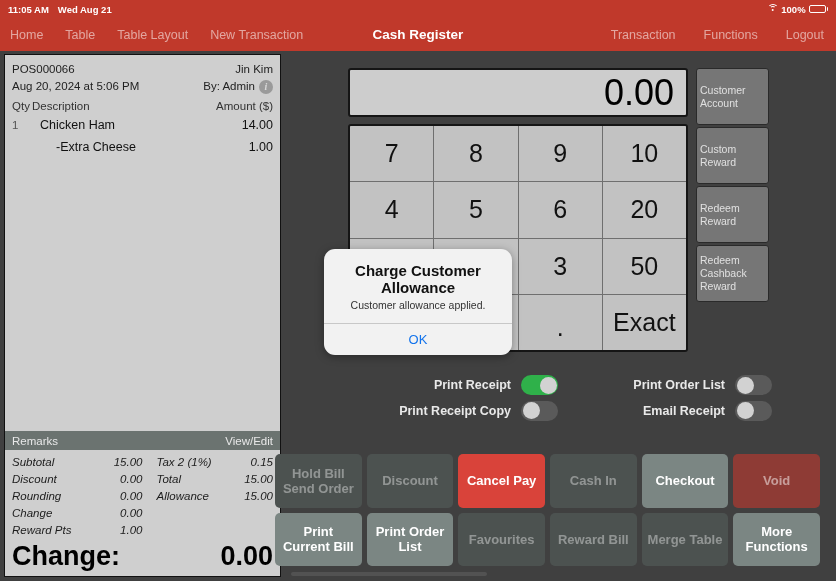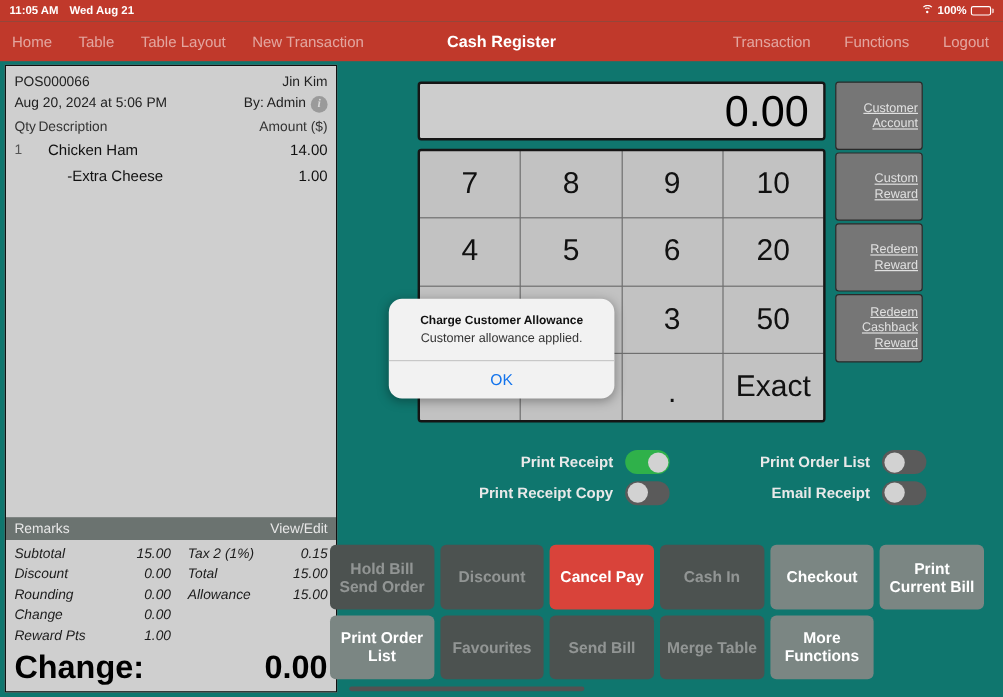--- a/index.html
+++ b/index.html
@@ -2,21 +2,21 @@
 <html><head>
 <meta charset="utf-8">
 <style>
   * { box-sizing: border-box; margin: 0; padding: 0; }
   html, body {
     width: 836px; height: 581px;
     background: #2b2b2b;
     font-family: "Liberation Sans", sans-serif;
     overflow: hidden;
   }
-  #app { position: relative; width: 836px; height: 581px; background: #0f766e; }
+  #app { position: relative; width: 836px; height: 581px; background: #404040; }
 
   
   .statusbar {
     position: absolute; left: 0; top: 0; width: 836px; height: 18px;
     background: #c0392b;
     display: flex; align-items: center; justify-content: space-between;
     padding: 0 8px; color: #fff;
     font-size: 9.5px; font-weight: bold;
   }
   .sb-left { display: flex; gap: 9px; }
@@ -116,22 +116,22 @@
   }
   .key.dot { font-size: 25px; align-items: flex-end; padding-bottom: 8px; }
   .key.exact { font-size: 25px; }
 
   .sidebtns {
     position: absolute; left: 696px; top: 68px; width: 73px;
   }
   .sidebtn {
     width: 73px; height: 57px; margin-bottom: 2px; background: #767676;
     border: 1px solid #2a2a2a; border-radius: 3px;
-    display: flex; align-items: center; justify-content: center; text-align: right;
-    color: #e0e0e0; font-size: 10.5px; line-height: 13px; padding: 0 3px; text-decoration: underline;
+    display: flex; align-items: center; justify-content: center; text-align: left;
+    color: #e0e0e0; font-size: 10.5px; line-height: 13px; padding: 0 3px;
   }
 
   
   .toggles {
     position: absolute; left: 372px; top: 374px; width: 400px; height: 48px;
     display: grid; grid-template-columns: 1fr 1fr; grid-template-rows: 1fr 1fr;
     column-gap: 28px; row-gap: 3px;
   }
   .tg { display: flex; align-items: center; justify-content: flex-end; gap: 10px; }
   .tg-label { color: #e9e9e9; font-size: 12.5px; font-weight: bold; white-space: nowrap; }
@@ -166,21 +166,21 @@
     background: #525252; border-radius: 2px;
   }
 
   
   .modal-wrap {
     position: absolute; left: 324px; top: 249px; width: 188px;
     background: #f2f2f2; border-radius: 11px; overflow: hidden;
     box-shadow: 0 2px 9px rgba(0,0,0,0.35);
   }
   .modal-body { padding: 13px 12px 12px 12px; text-align: center; }
-  .modal-title { font-size: 10px; font-weight: bold; color: #111; margin-bottom: 3px; }
+  .modal-title { font-size: 15px; font-weight: bold; color: #111; margin-bottom: 3px; }
   .modal-msg { font-size: 10.5px; color: #333; }
   .modal-sep { height: 1px; background: #c8c8c8; }
   .modal-ok {
     height: 31px; display: flex; align-items: center; justify-content: center;
     color: #1273ec; font-size: 13px;
   }
 </style>
 </head>
 <body>
 
@@ -356,24 +356,25 @@
         </span>
     </div>
   </div>
 
   <div class="actions">
     <div class="act">Hold Bill Send Order</div>
     <div class="act">Discount</div>
     <div class="act danger">Cancel Pay</div>
     <div class="act">Cash In</div>
     <div class="act enabled">Checkout</div>
+    <div class="act danger-dim">Void</div>
     <div class="act enabled">Print Current Bill</div>
     <div class="act enabled">Print Order List</div>
     <div class="act">Favourites</div>
-    <div class="act">Send Bill</div>
+    <div class="act">Reward Bill</div>
     <div class="act">Merge Table</div>
     <div class="act enabled">More Functions</div>
   </div>
 
   <div class="home-ind"></div>
 
   <div class="modal-wrap">
     <div class="modal-body">
       <div class="modal-title">Charge Customer Allowance</div>
       <div class="modal-msg">Customer allowance applied.</div>

